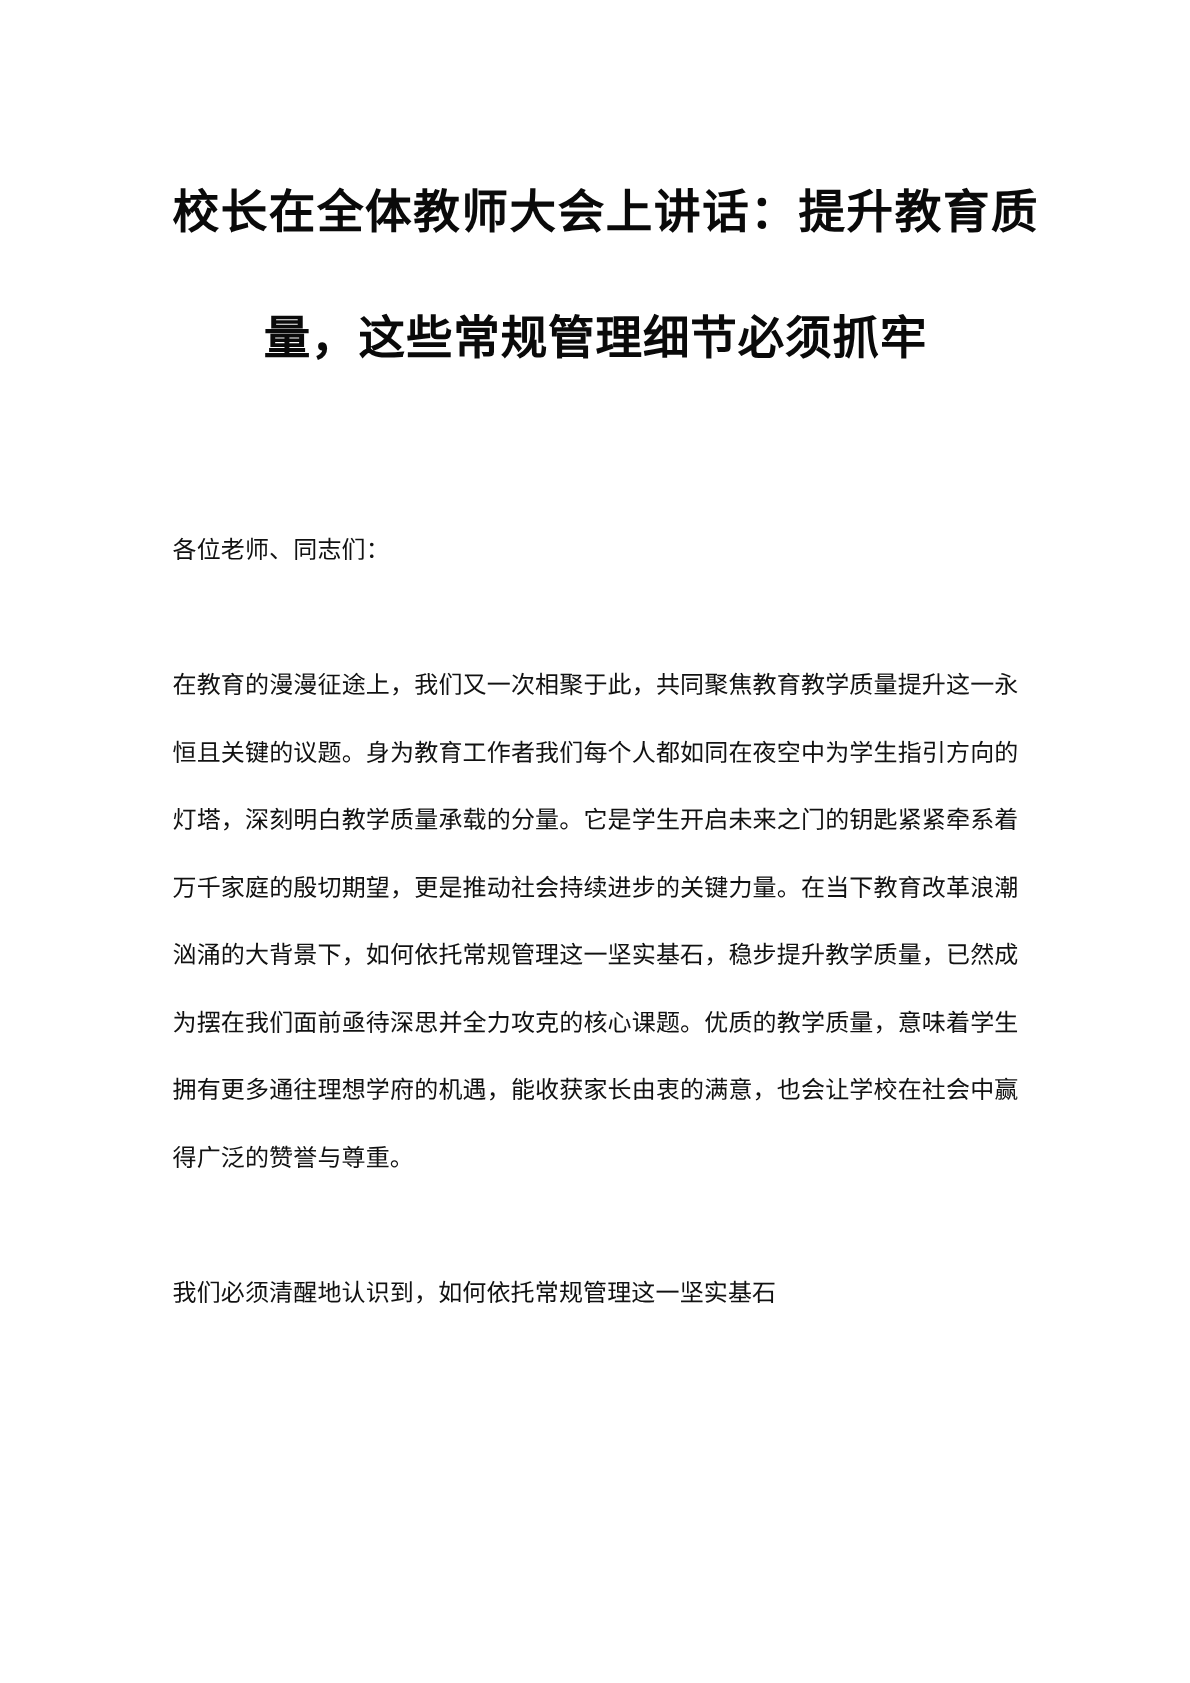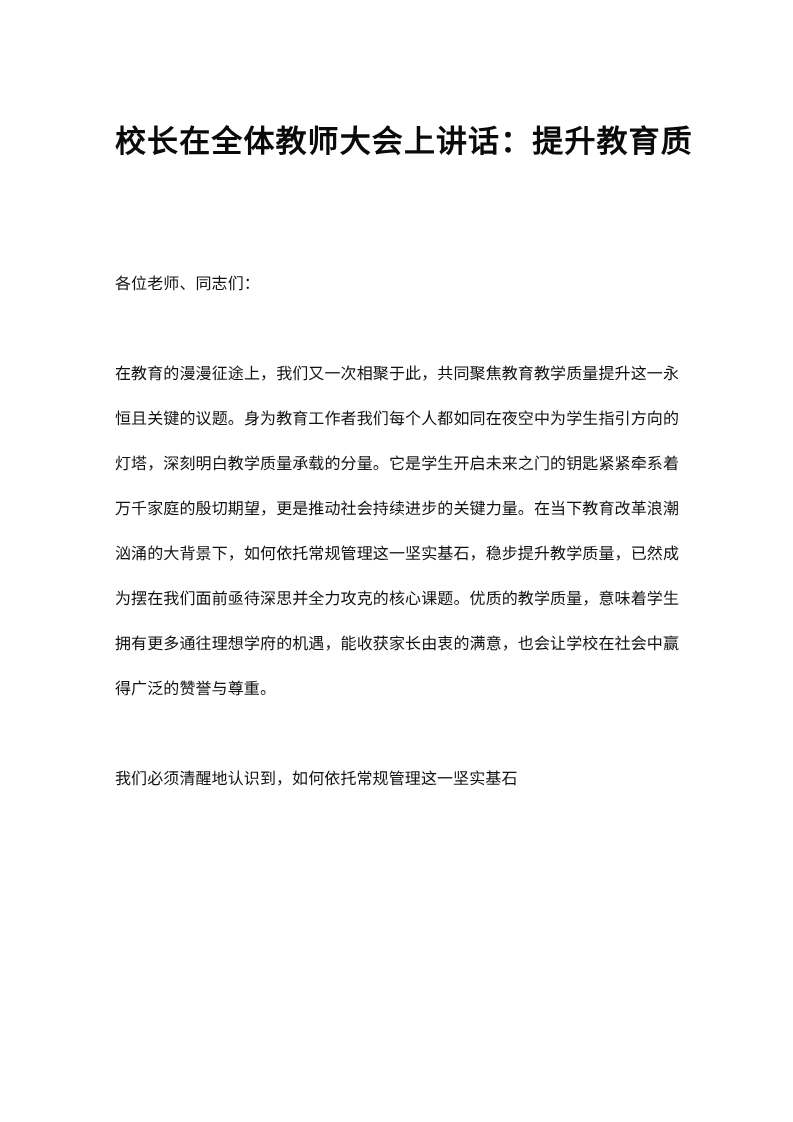--- a/index.html
+++ b/index.html
@@ -78,20 +78,21 @@
   }
 </style>
 </head>
 <body>
 
 <div class="page">
   <div class="content">
 
     <h1 class="doc-title">
       <span class="title-line title-line-1">校长在全体教师大会上讲话：提升教育质</span>
+      <span class="title-line title-line-2">量，这些常规管理细节必须抓牢</span>
     </h1>
 
     <div class="body-block">
 
       <p class="para para-greeting">各位老师、同志们：</p>
 
       <p class="para">在教育的漫漫征途上，我们又一次相聚于此，共同聚焦教育教学质量提升这一永恒且关键的议题。身为教育工作者我们每个人都如同在夜空中为学生指引方向的灯塔，深刻明白教学质量承载的分量。它是学生开启未来之门的钥匙紧紧牵系着万千家庭的殷切期望，更是推动社会持续进步的关键力量。在当下教育改革浪潮汹涌的大背景下，如何依托常规管理这一坚实基石，稳步提升教学质量，已然成为摆在我们面前亟待深思并全力攻克的核心课题。优质的教学质量，意味着学生拥有更多通往理想学府的机遇，能收获家长由衷的满意，也会让学校在社会中赢得广泛的赞誉与尊重。</p>
 
       <p class="para para-clipped">我们必须清醒地认识到，如何依托常规管理这一坚实基石</p>
 

